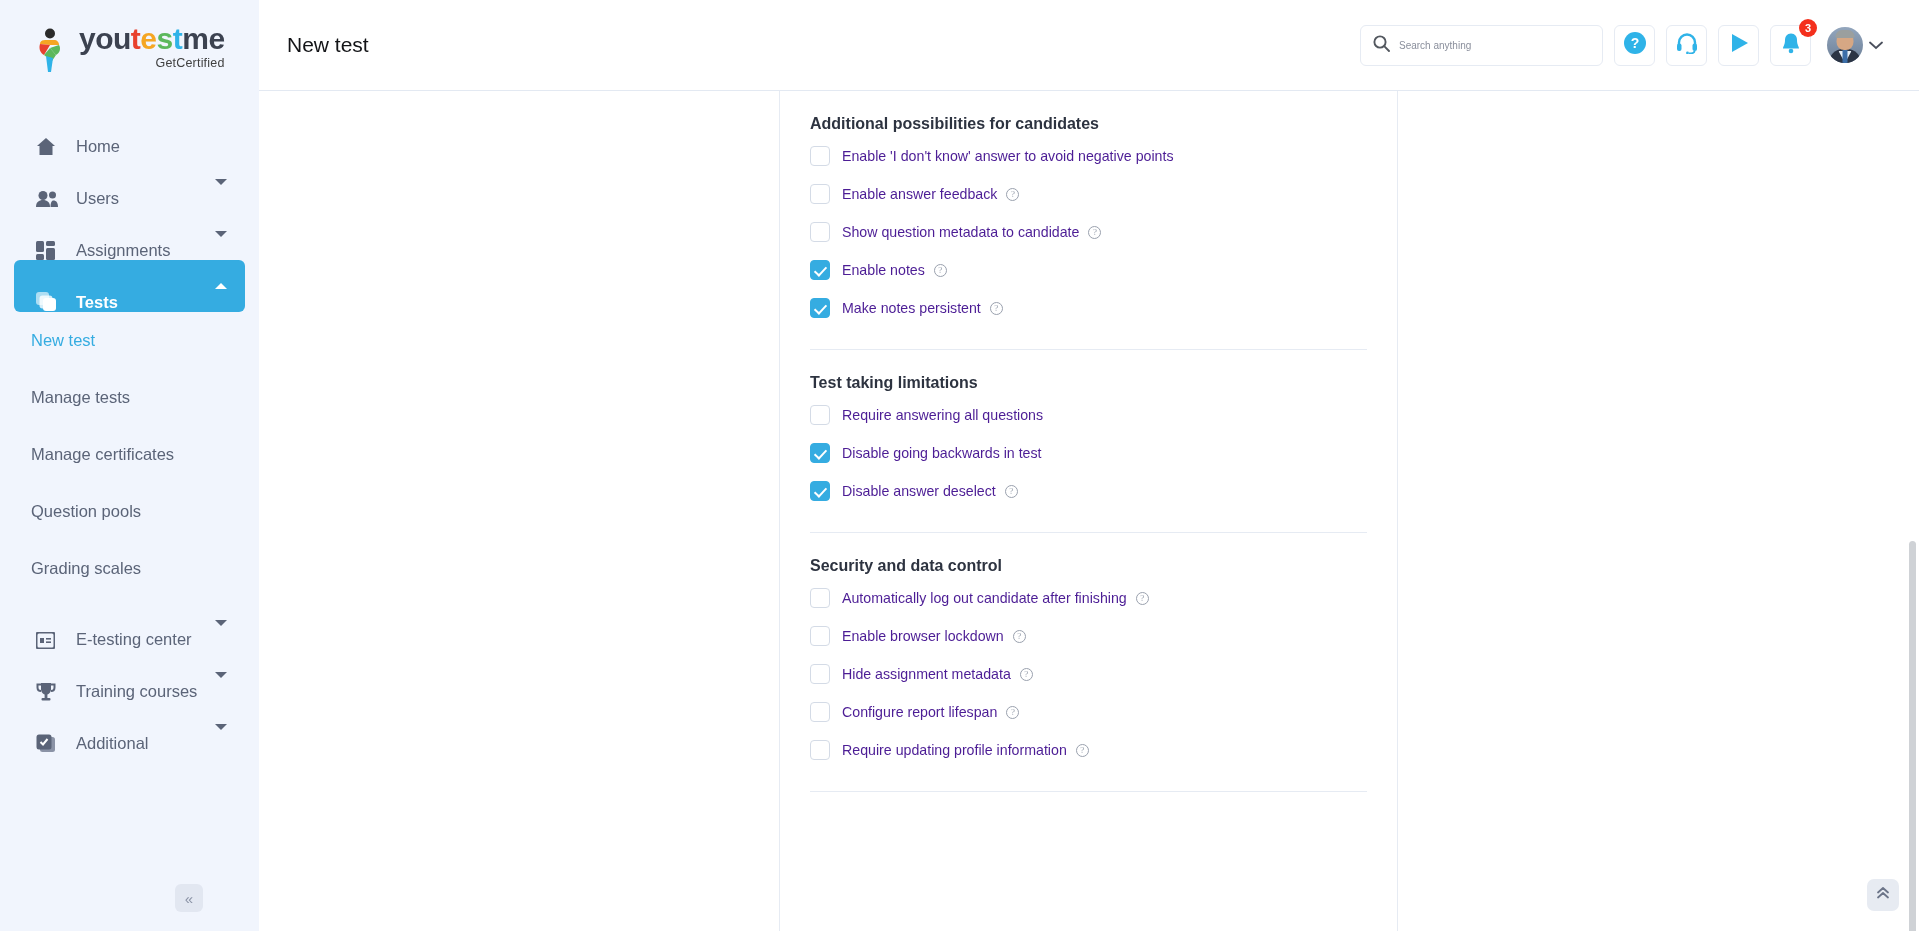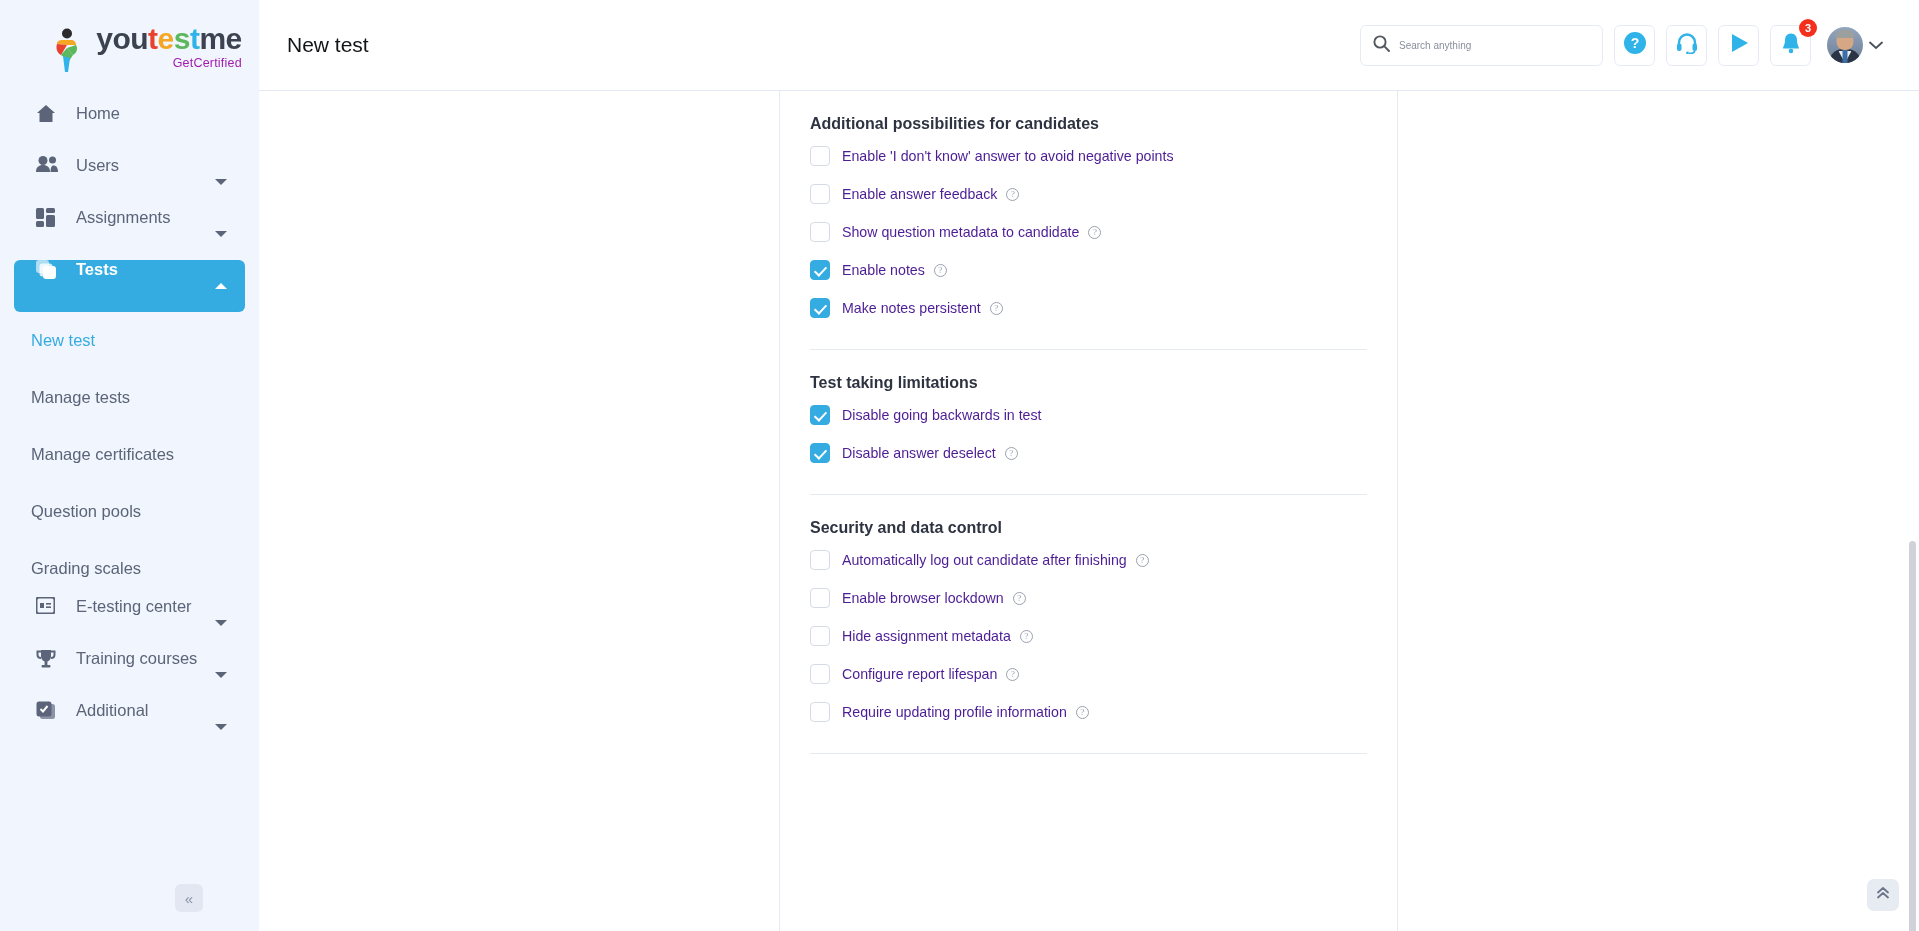--- a/index.html
+++ b/index.html
@@ -16,36 +16,35 @@
     width: 259px; height: 931px;
     background: #f1f5fd;
     position: relative;
     flex: 0 0 259px;
     overflow: hidden;
   }
   .logo-wrap {
     height: 98px;
     display: flex; align-items: center;
     padding-left: 34px;
-    justify-content: center;
   }
   .logo { display: flex; align-items: flex-start; }
   .logo-mark { position: relative; width: 36px; height: 46px; margin-right: 9px; margin-top: 4px;}
   .logo-text-block { display: flex; flex-direction: column; }
   .logo-word { font-size: 30px; font-weight: bold; letter-spacing: -0.5px; line-height: 1; }
   .lc-dark { color: #3c4250; }
   .lc-red  { color: #e8412e; }
   .lc-org  { color: #f5a623; }
   .lc-grn  { color: #5cb85c; }
   .lc-blu  { color: #2fb3e8; }
-  .logo-sub { font-size: 12.5px; color: #a21caf; text-align: right; margin-top: 2px; letter-spacing: .2px;}
+  .logo-sub { font-size: 12.5px; color: #404040; text-align: right; margin-top: 2px; letter-spacing: .2px;}
 
   .nav { padding-top: 6px; }
   .nav-item {
-    display: flex; align-items: flex-start;
+    display: flex; align-items: flex-end;
     height: 52px;
     margin: 0 14px;
     padding-left: 22px;
     border-radius: 6px;
     color: #5b6478;
     font-size: 16.5px;
     cursor: pointer;
     position: relative;
   }
   .nav-item .ic { width: 26px; display:flex; align-items:center; justify-content:flex-start; margin-right: 14px; }
@@ -421,20 +420,24 @@
             <div class="opt-row">
               <div class="cb checked"></div>
               <span class="opt-label">Make notes persistent</span>
               <span class="help-dot">?</span>
             </div>
           </div>
 
           <div class="sect divided">
             <div class="sect-title">Test taking limitations</div>
             <div class="opt-row">
+              <div class="cb"></div>
+              <span class="opt-label">Require answering all questions</span>
+            </div>
+            <div class="opt-row">
               <div class="cb checked"></div>
               <span class="opt-label">Disable going backwards in test</span>
             </div>
             <div class="opt-row">
               <div class="cb checked"></div>
               <span class="opt-label">Disable answer deselect</span>
               <span class="help-dot">?</span>
             </div>
           </div>
 

